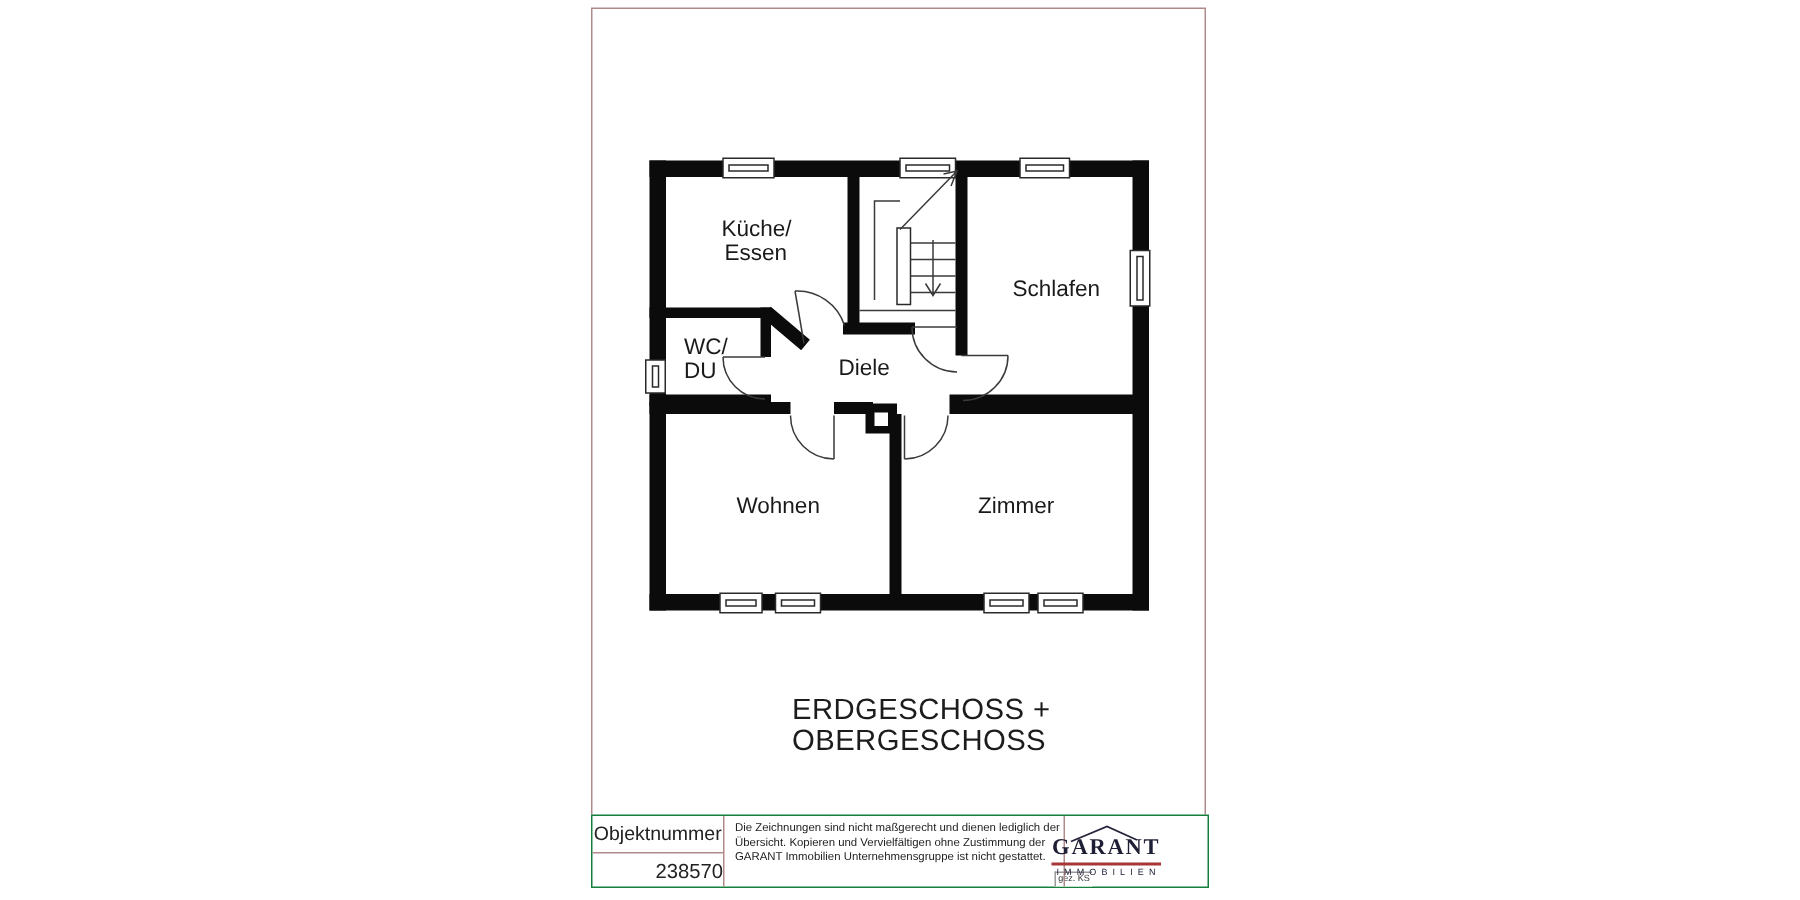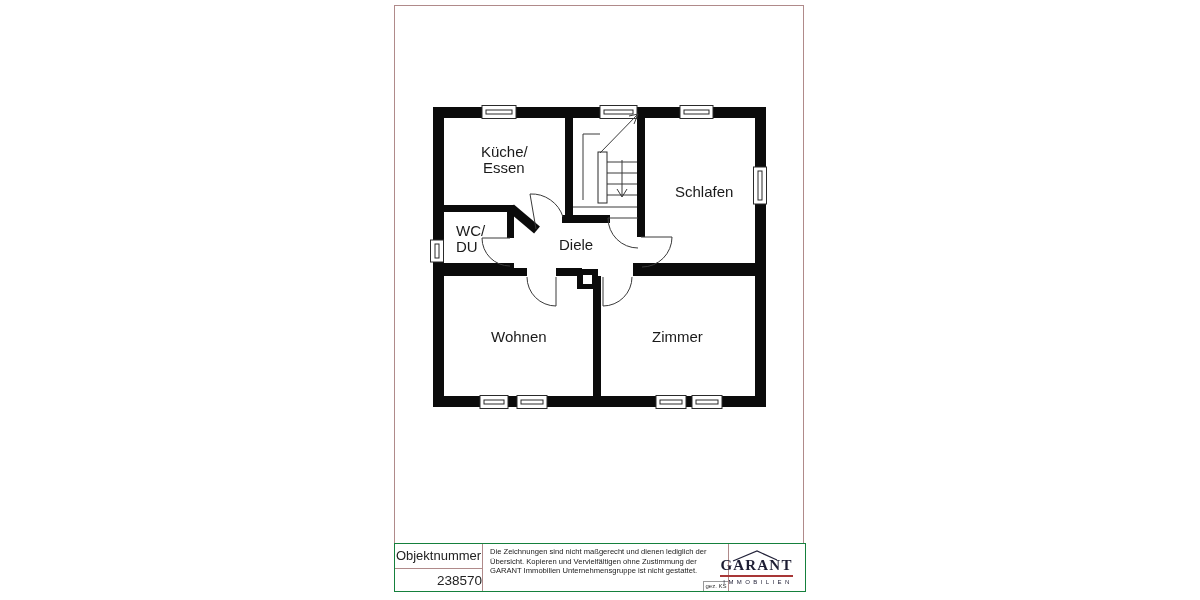--- a/index.html
+++ b/index.html
@@ -43,21 +43,21 @@
     position:absolute;left:89px;top:0;width:243px;height:100%;
     padding:3px 6px 2px 6px;box-sizing:border-box;
     font-size:7.6px;line-height:9.6px;color:#222;
   }
   .f-gez{
     position:absolute;left:308px;bottom:0;width:25px;height:10px;
     border-top:1px solid #9a9a9a;border-left:1px solid #9a9a9a;box-sizing:border-box;
     font-size:6px;line-height:9px;text-align:center;color:#333;background:#fff;
   }
   .f-logo{
-    position:absolute;left:333px;top:0;width:56px;height:100%;
+    position:absolute;left:314px;top:0;width:56px;height:100%;
     border-left:1px solid #b08a8a;box-sizing:border-box;
     display:flex;align-items:center;justify-content:center;
   }
   .logo{position:relative;text-align:center;padding-top:7px;}
   .logo .roof{position:absolute;top:0px;left:11px;}
   .gname{
     font-family:"Liberation Serif", serif;font-size:15px;font-weight:600;
     letter-spacing:1.2px;color:#1e1e34;white-space:nowrap;
   }
   .gline{height:2px;background:#a83636;margin-top:1px;}
@@ -166,20 +166,24 @@
       <text x="483" y="173">Essen</text>
       <text x="675" y="197">Schlafen</text>
       <text x="456" y="236">WC/</text>
       <text x="456" y="252">DU</text>
       <text x="559" y="250">Diele</text>
       <text x="491" y="342">Wohnen</text>
       <text x="652" y="342">Zimmer</text>
     </g>
   </svg>
 
+  <div class="plan-title">
+    <div>ERDGESCHOSS +</div>
+    <div>OBERGESCHOSS</div>
+  </div>
 
   <div class="footer">
     <div class="f-left">
       <div class="f-label">Objektnummer</div>
       <div class="f-value">238570</div>
     </div>
     <div class="f-mid">Die Zeichnungen sind nicht maßgerecht und dienen lediglich der Übersicht. Kopieren und Vervielfältigen ohne Zustimmung der GARANT Immobilien Unternehmensgruppe ist nicht gestattet.</div>
     <div class="f-gez">gez. KS</div>
     <div class="f-logo">
       <div class="logo">

